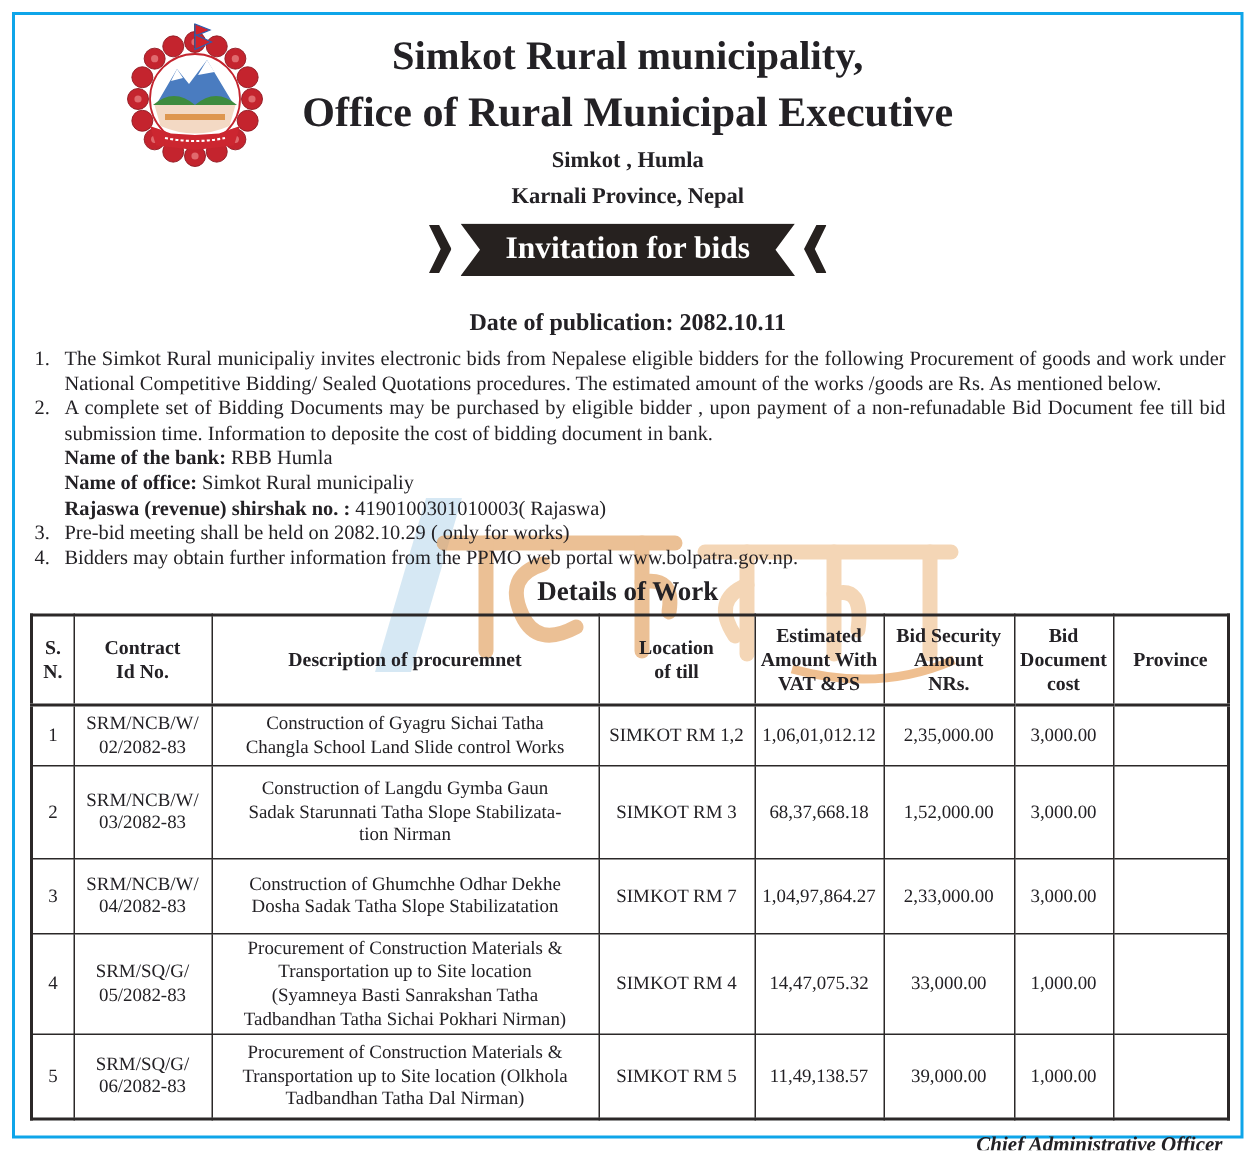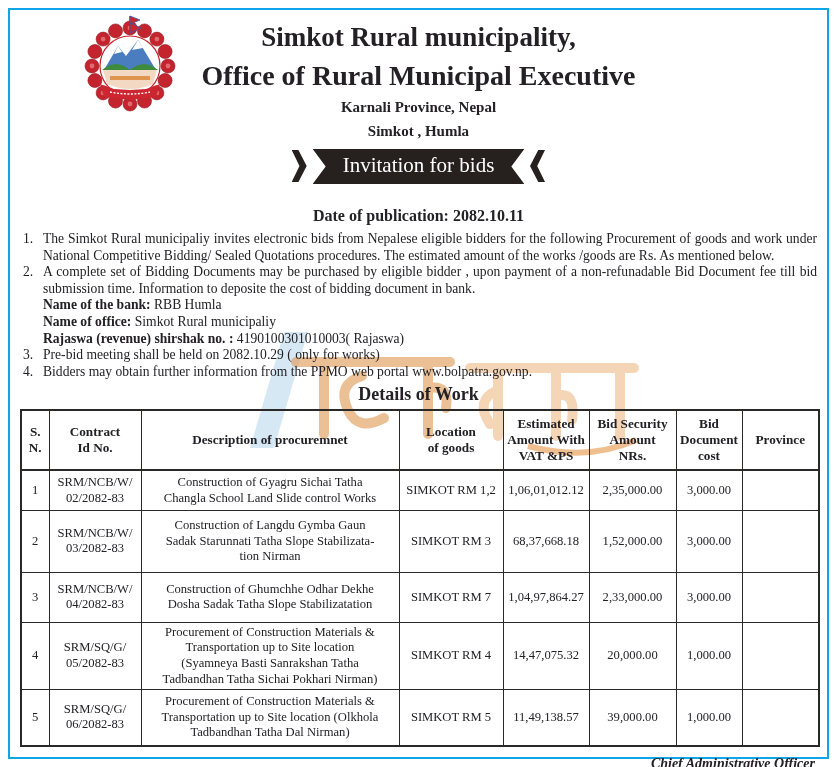--- a/index.html
+++ b/index.html
@@ -18,21 +18,21 @@
   
   .logo { position:absolute; left:70px; top:4px; width:100px; height:100px; }
   .head-center { text-align:center; margin-top:8px; }
   .title1 { font-size:27px; font-weight:bold; margin:4px 0 0 0; }
   .title2 { font-size:28px; font-weight:bold; margin:7px 0 0 0; }
   .addr   { font-size:15px; font-weight:bold; margin-top:7px; }
   .banner-row { text-align:center; margin-top:9px; height:34px; }
   .banner-wrap { position:relative; display:inline-block; }
   .banner {
     display:inline-block; background:#26211f; color:#ffffff;
-    font-size:21px; font-weight:normal; padding:4px 30px 6px 30px;
+    font-size:21px; font-weight:bold; padding:4px 30px 6px 30px;
     clip-path: polygon(0 0,100% 0,calc(100% - 13px) 50%,100% 100%,0 100%,13px 50%);
   }
   .wing { position:absolute; top:1px; width:15px; height:32px; background:#26211f;
     clip-path: polygon(0 0,45% 0,100% 50%,45% 100%,0 100%,52% 50%); }
   .wing.left  { left:-21px; }
   .wing.right { right:-21px; transform:scaleX(-1); }
   .pub-date { text-align:center; font-size:16px; font-weight:bold; margin-top:24px; }
   
   .notices { margin-top:6px; font-size:13.6px; line-height:16.6px; text-align:justify; }
   .notice { display:flex; }
@@ -125,22 +125,22 @@
         <path d="M30,78 Q50,82 70,78" stroke="#ffffff" stroke-width="1.4" fill="none" stroke-dasharray="2,1.5"></path>
         <line x1="50" y1="18" x2="50" y2="2" stroke="#5b3b22" stroke-width="1.2"></line>
         <polygon points="50,2 60,6 50,10" fill="#d2232a" stroke="#2b5db0" stroke-width="0.8"></polygon>
         <polygon points="50,9 61,14 50,19" fill="#d2232a" stroke="#2b5db0" stroke-width="0.8"></polygon>
       </svg>
     </div>
 
     <div class="head-center">
       <div class="title1">Simkot Rural municipality,</div>
       <div class="title2">Office of Rural Municipal Executive</div>
+      <div class="addr">Simkot , Humla</div>
       <div class="addr">Karnali Province, Nepal</div>
-      <div class="addr">Simkot , Humla</div>
     </div>
 
     <div class="banner-row">
       <span class="banner-wrap">
         <span class="wing left"></span>
         <span class="banner">Invitation for bids</span>
         <span class="wing right"></span>
       </span>
     </div>
 
@@ -184,21 +184,21 @@
           <col style="width:77px">
       </colgroup>
       <thead>
         <tr class="hdr">
           <th>S.
 N.</th>
           <th>Contract
 Id No.</th>
           <th>Description of  procuremnet</th>
           <th>Location
-of goods</th>
+of till</th>
           <th>Estimated
 Amount With
 VAT  &amp;PS</th>
           <th>Bid Security
 Amount
 NRs.</th>
           <th>Bid
 Document
 cost</th>
           <th>Province</th>
@@ -245,21 +245,21 @@
         <tr class="r3">
           <td>4</td>
           <td class="pre">SRM/SQ/G/
 05/2082-83</td>
           <td class="pre">Procurement of Construction Materials &amp;
 Transportation up to Site location
 (Syamneya Basti Sanrakshan Tatha
 Tadbandhan Tatha Sichai Pokhari Nirman)</td>
           <td>SIMKOT RM 4</td>
           <td>14,47,075.32</td>
-          <td>20,000.00</td>
+          <td>33,000.00</td>
           <td>1,000.00</td>
           <td></td>
         </tr>
         <tr class="r4">
           <td>5</td>
           <td class="pre">SRM/SQ/G/
 06/2082-83</td>
           <td class="pre">Procurement of Construction Materials &amp;
 Transportation up to Site location (Olkhola
 Tadbandhan  Tatha Dal Nirman)</td>

